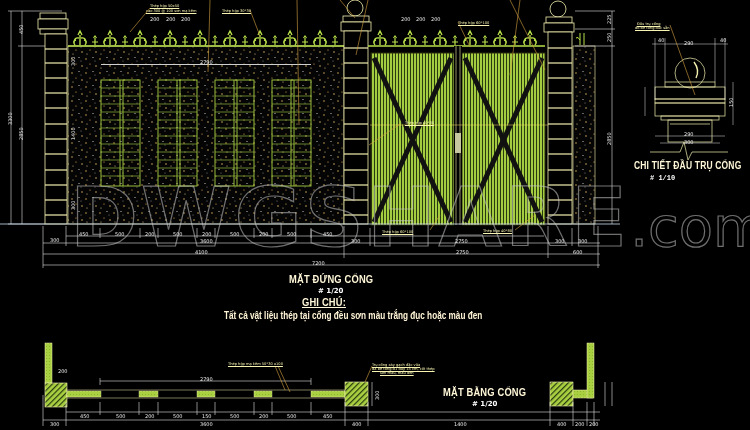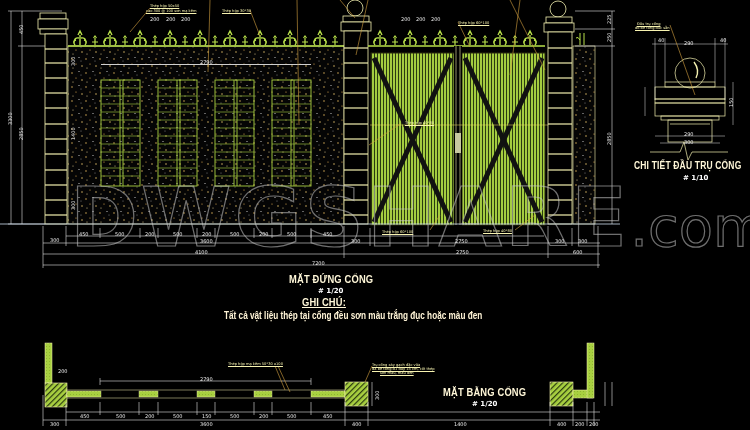--- a/index.html
+++ b/index.html
@@ -434,21 +434,21 @@
 
 <div class="lbl" style="left:637px;top:22px;">Đầu trụ cổng</div>
 <div class="lbl" style="left:635px;top:26px;">đổ bê tông đúc sẵn</div>
 <div class="dim" style="left:658px;top:37px;">40</div>
 <div class="dim" style="left:684px;top:40px;">290</div>
 <div class="dim" style="left:720px;top:37px;">40</div>
 <div class="dim" style="left:684px;top:131px;">290</div>
 <div class="dim" style="left:684px;top:139px;">300</div>
 <div class="dimv" style="left:728px;top:107px;">150</div>
 <div class="title" style="left:634px;top:160px;font-size:10px;">CHI TIẾT ĐẦU TRỤ CỔNG</div>
-<div class="scale" style="left:683px;top:174px;"># 1/10</div>
+<div class="scale" style="left:650px;top:174px;font-family:Liberation Mono, monospace;"># 1/10</div>
 
 <div class="lbl" style="left:228px;top:362px;">Thép hộp mạ kẽm 50*30 a100</div>
 <div class="lbl" style="left:372px;top:363px;">Trụ cổng xây gạch đặc vữa</div>
 <div class="lbl" style="left:372px;top:367px;">đá bê tông B1 dày 15 cm, cốt thép</div>
 <div class="lbl" style="left:380px;top:371px;">sơn màu, màu đen</div>
 <div class="dim" style="left:200px;top:376px;">2790</div>
 <div class="dim" style="left:58px;top:368px;">200</div>
 
 <div class="dim" style="left:80px;top:413px;">450</div>
 <div class="dim" style="left:116px;top:413px;">500</div>

